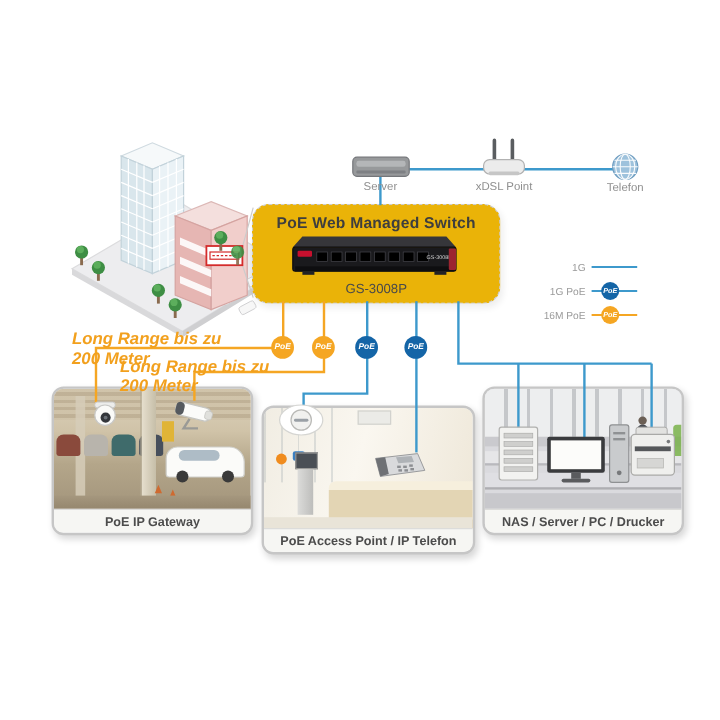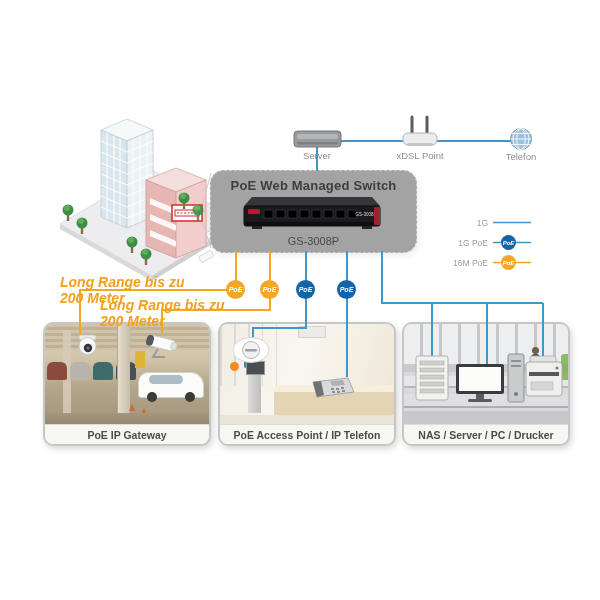--- a/index.html
+++ b/index.html
@@ -1,42 +1,42 @@
 <!DOCTYPE html>
 <html><head>
 <meta charset="utf-8">
 <style>
   html,body{margin:0;padding:0;background:#fff;}
   .stage{position:relative;width:600px;height:600px;background:#ffffff;overflow:hidden;
          font-family:"Liberation Sans",sans-serif;}
   .layer{position:absolute;left:0;top:0;width:600px;height:600px;}
   .z0{z-index:0}.z2{z-index:2}
   
-  .switch-box{position:absolute;left:210px;top:170px;width:205px;height:81px;background:#a3a3a3;
+  .switch-box{position:absolute;left:210px;top:170px;width:205px;height:81px;background:#eab308;
               border:1.6px dashed #cdcdcd;border-radius:14px;z-index:1;box-shadow:2px 3px 6px rgba(0,0,0,.07);}
   .switch-title{position:absolute;top:7px;left:0;width:100%;text-align:center;font-size:13px;
                 font-weight:600;color:#3e3e3e;letter-spacing:.2px;}
   .switch-model{position:absolute;bottom:5px;left:0;width:100%;text-align:center;font-size:11px;color:#4a4a4a;}
   
   .lbl{position:absolute;z-index:3;color:#8f8f8f;font-size:9.5px;text-align:center;width:80px;}
   .legend-lbl{position:absolute;z-index:3;color:#9b9b9b;font-size:8.5px;text-align:right;width:60px;}
   
   .badge{position:absolute;z-index:3;width:19px;height:19px;border-radius:50%;display:flex;
          align-items:center;justify-content:center;color:#fff;font-size:7px;font-weight:bold;font-style:italic;}
   .badge.orange{background:#f5a623;}
   .badge.blue{background:#1465a7;}
   .badge.sm{width:15px;height:15px;font-size:6px;}
   
   .annot{position:absolute;z-index:3;width:140px;text-align:left;font-size:14px;font-weight:bold;
          font-style:italic;color:#f2a01d;}
   
   .photo{position:absolute;top:322px;height:120px;border:2px solid #c6c6c6;border-radius:10px;
          overflow:hidden;background:#eee;z-index:1;box-shadow:2px 3px 6px rgba(0,0,0,.16);}
   .photo1{left:43px;width:164px;}
-  .photo2{left:218px;width:174px;}
+  .photo2{left:218px;width:174px;margin-top:16px;}
   .photo3{left:402px;width:164px;}
   .scene{position:absolute;left:0;top:0;right:0;bottom:19px;overflow:hidden;}
   .caption{position:absolute;left:0;right:0;bottom:0;height:19px;background:#f6f6f3;border-top:1px solid #dcdcda;
            display:flex;align-items:center;justify-content:center;font-size:10.5px;font-weight:bold;color:#4c4c4c;}
   
   .g-bg{position:absolute;inset:0;background:linear-gradient(180deg,#ddd3bf 0,#d0c3a8 35%,#b4a68a 62%,#a2947b 100%);}
   .g-ceil{position:absolute;left:0;top:0;right:0;height:26px;
           background:repeating-linear-gradient(180deg,#cfc2a8 0 3px,#bdae93 3px 6px);opacity:.9;}
   .g-col{position:absolute;left:72px;top:0;width:12px;height:100%;background:linear-gradient(90deg,#e6dfce,#c6be a8);
          background:linear-gradient(90deg,#e6dfce,#c6bea8);border-left:1px solid #b2a890;}

